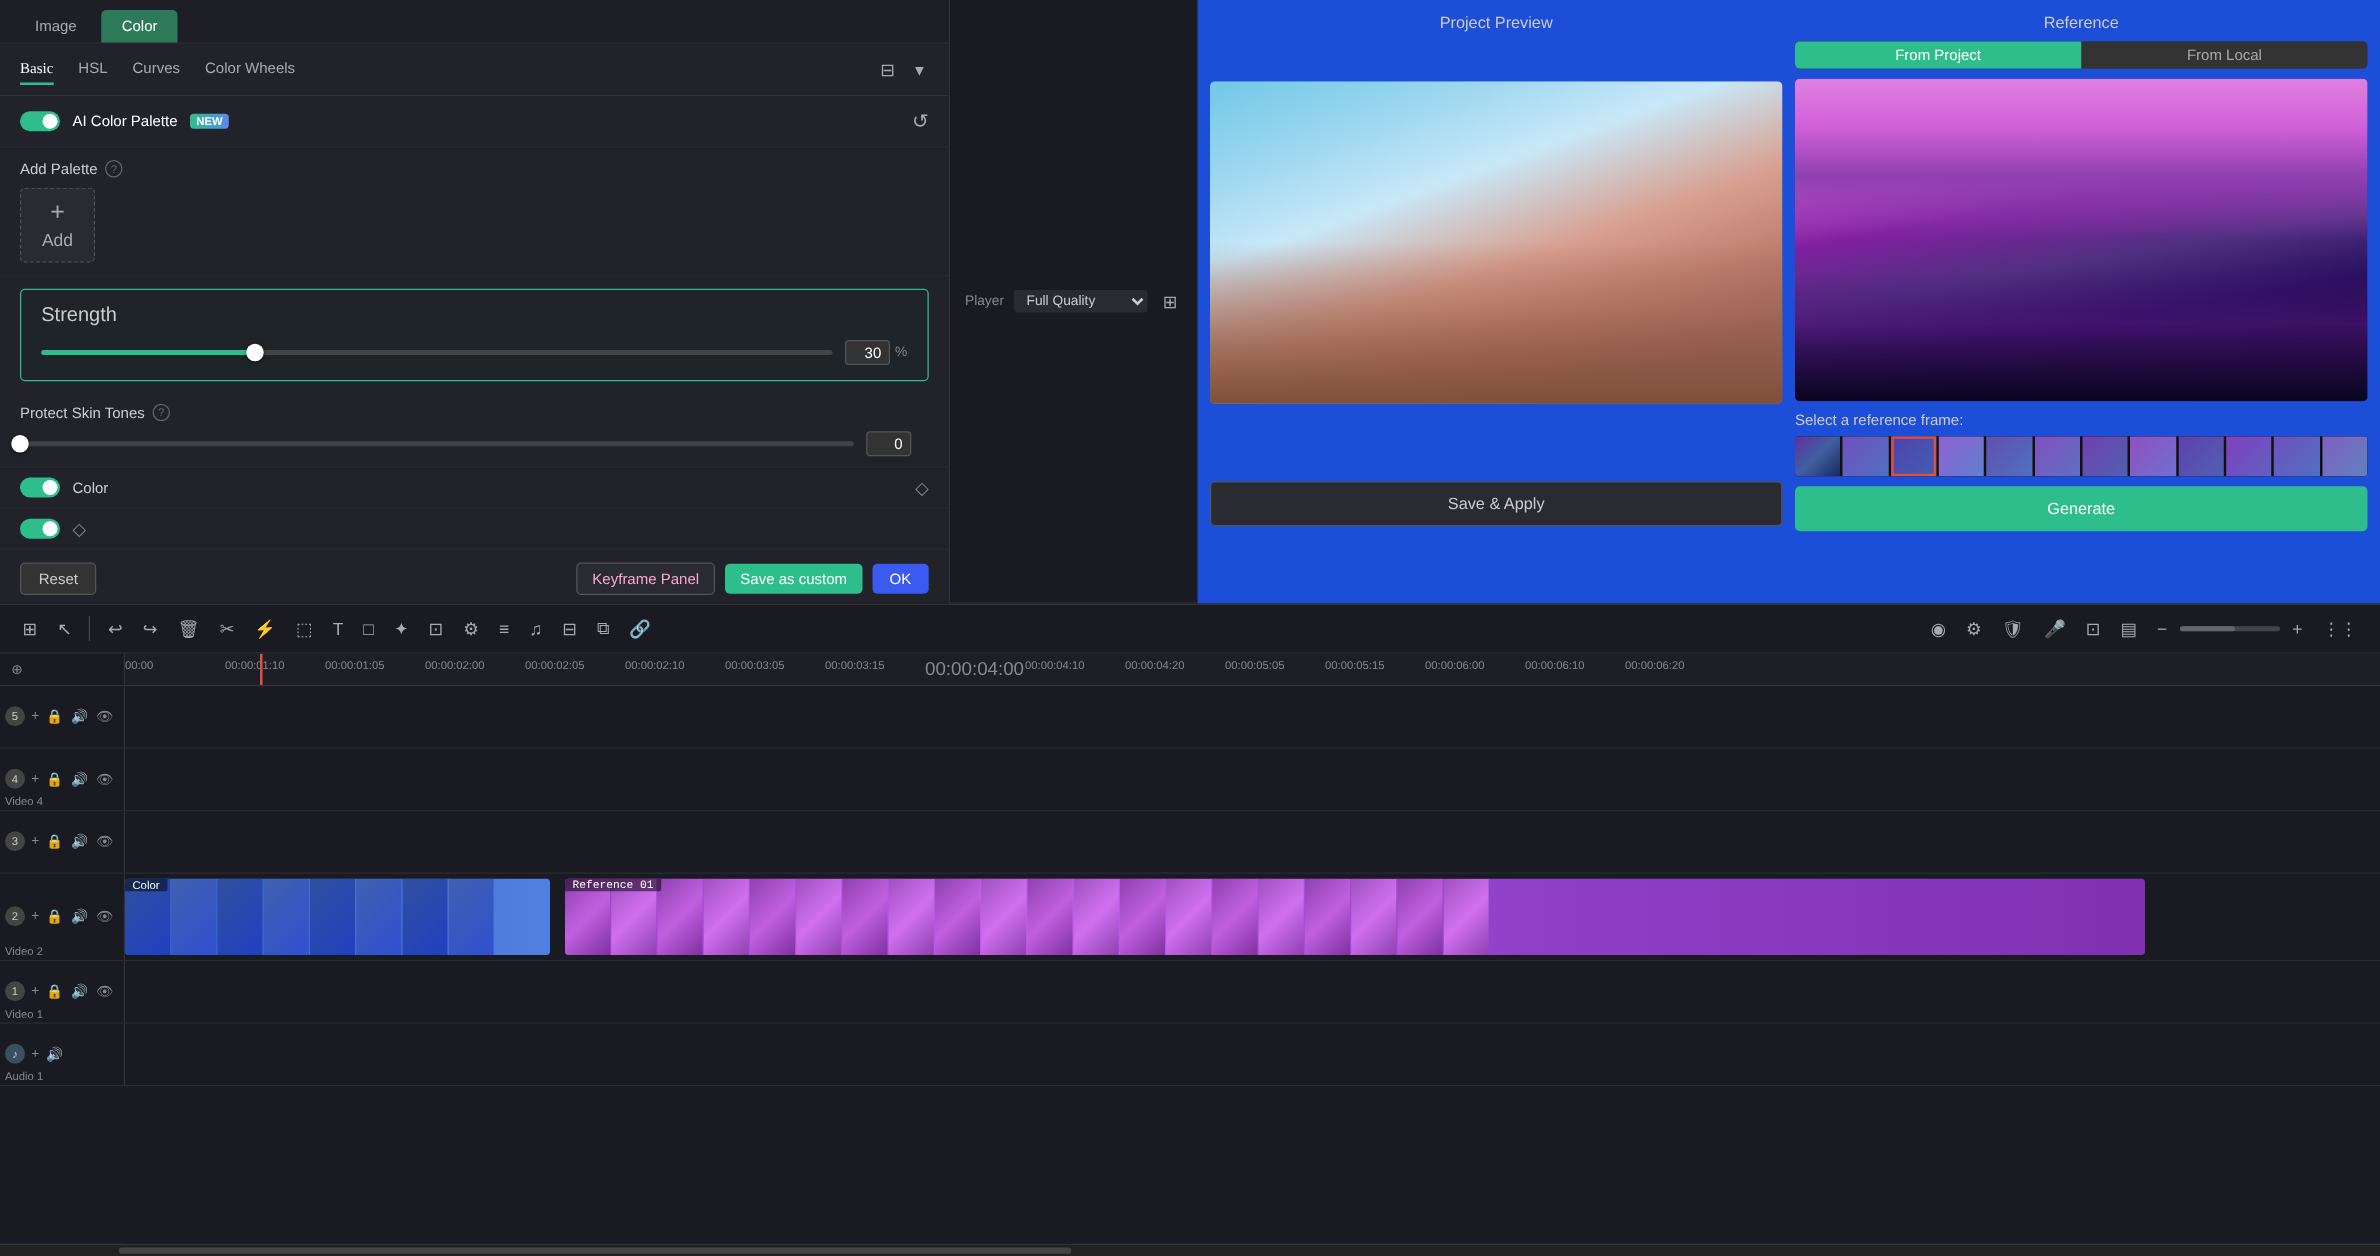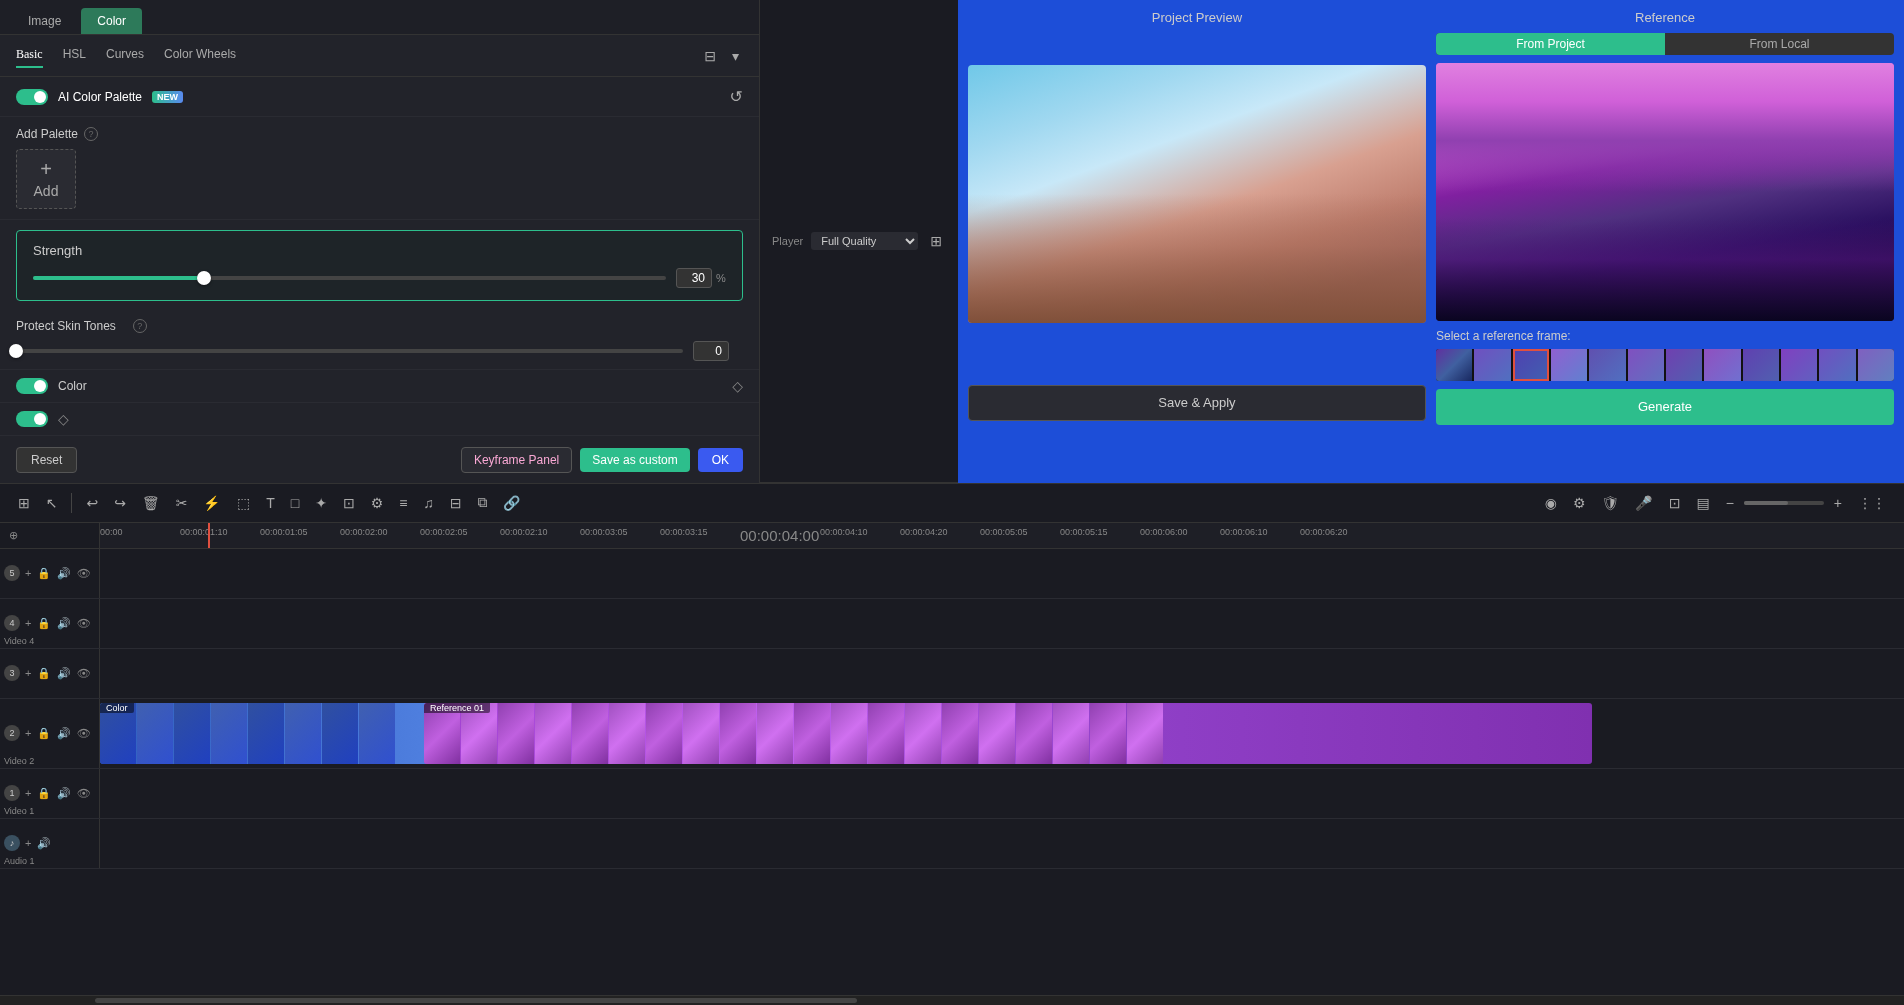--- a/index.html
+++ b/index.html
@@ -164,21 +164,21 @@
     .palette-add-text { font-size: 14px; }
 
     
     .strength-section {
       padding: 12px 16px;
       border: 1.5px solid #2dbe8c;
       margin: 10px 16px;
       border-radius: 4px;
       background: #1e2428;
     }
-    .strength-label { color: #ccc; margin-bottom: 10px; font-size: 13px; }
+    .strength-label { color: #ccc; margin-bottom: 10px; font-size: 16px; }
     .slider-row {
       display: flex;
       align-items: center;
       gap: 10px;
     }
     .slider-container { flex: 1; position: relative; }
     .slider-track {
       height: 4px;
       background: #444;
       border-radius: 2px;
@@ -217,21 +217,21 @@
     .unit { color: #888; font-size: 11px; }
 
     
     .protect-skin-section {
       padding: 8px 16px;
       border-bottom: 1px solid #2a2b32;
     }
     .protect-skin-label {
       display: flex;
       align-items: center;
-      gap: 17px;
+      gap: 6px;
       color: #ccc;
       margin-bottom: 8px;
       font-size: 12px;
     }
     .slider-row-2 {
       display: flex;
       align-items: center;
       gap: 10px;
     }
 
@@ -980,21 +980,21 @@
             <div class="clip-thumb-item"></div>
             <div class="clip-thumb-item"></div>
             <div class="clip-thumb-item"></div>
             <div class="clip-thumb-item"></div>
             <div class="clip-thumb-item"></div>
             <div class="clip-thumb-item"></div>
           </div>
           <div class="clip-label">Color</div>
         </div>
 
-        <div class="clip clip-reference" style="left:324px; width:1168px;">
+        <div class="clip clip-reference" style="left:352px; width:1264px;font-family:Liberation Mono, monospace;">
           <div class="clip-thumbnails">
             <div class="clip-thumb-ref"></div>
             <div class="clip-thumb-ref"></div>
             <div class="clip-thumb-ref"></div>
             <div class="clip-thumb-ref"></div>
             <div class="clip-thumb-ref"></div>
             <div class="clip-thumb-ref"></div>
             <div class="clip-thumb-ref"></div>
             <div class="clip-thumb-ref"></div>
             <div class="clip-thumb-ref"></div>

